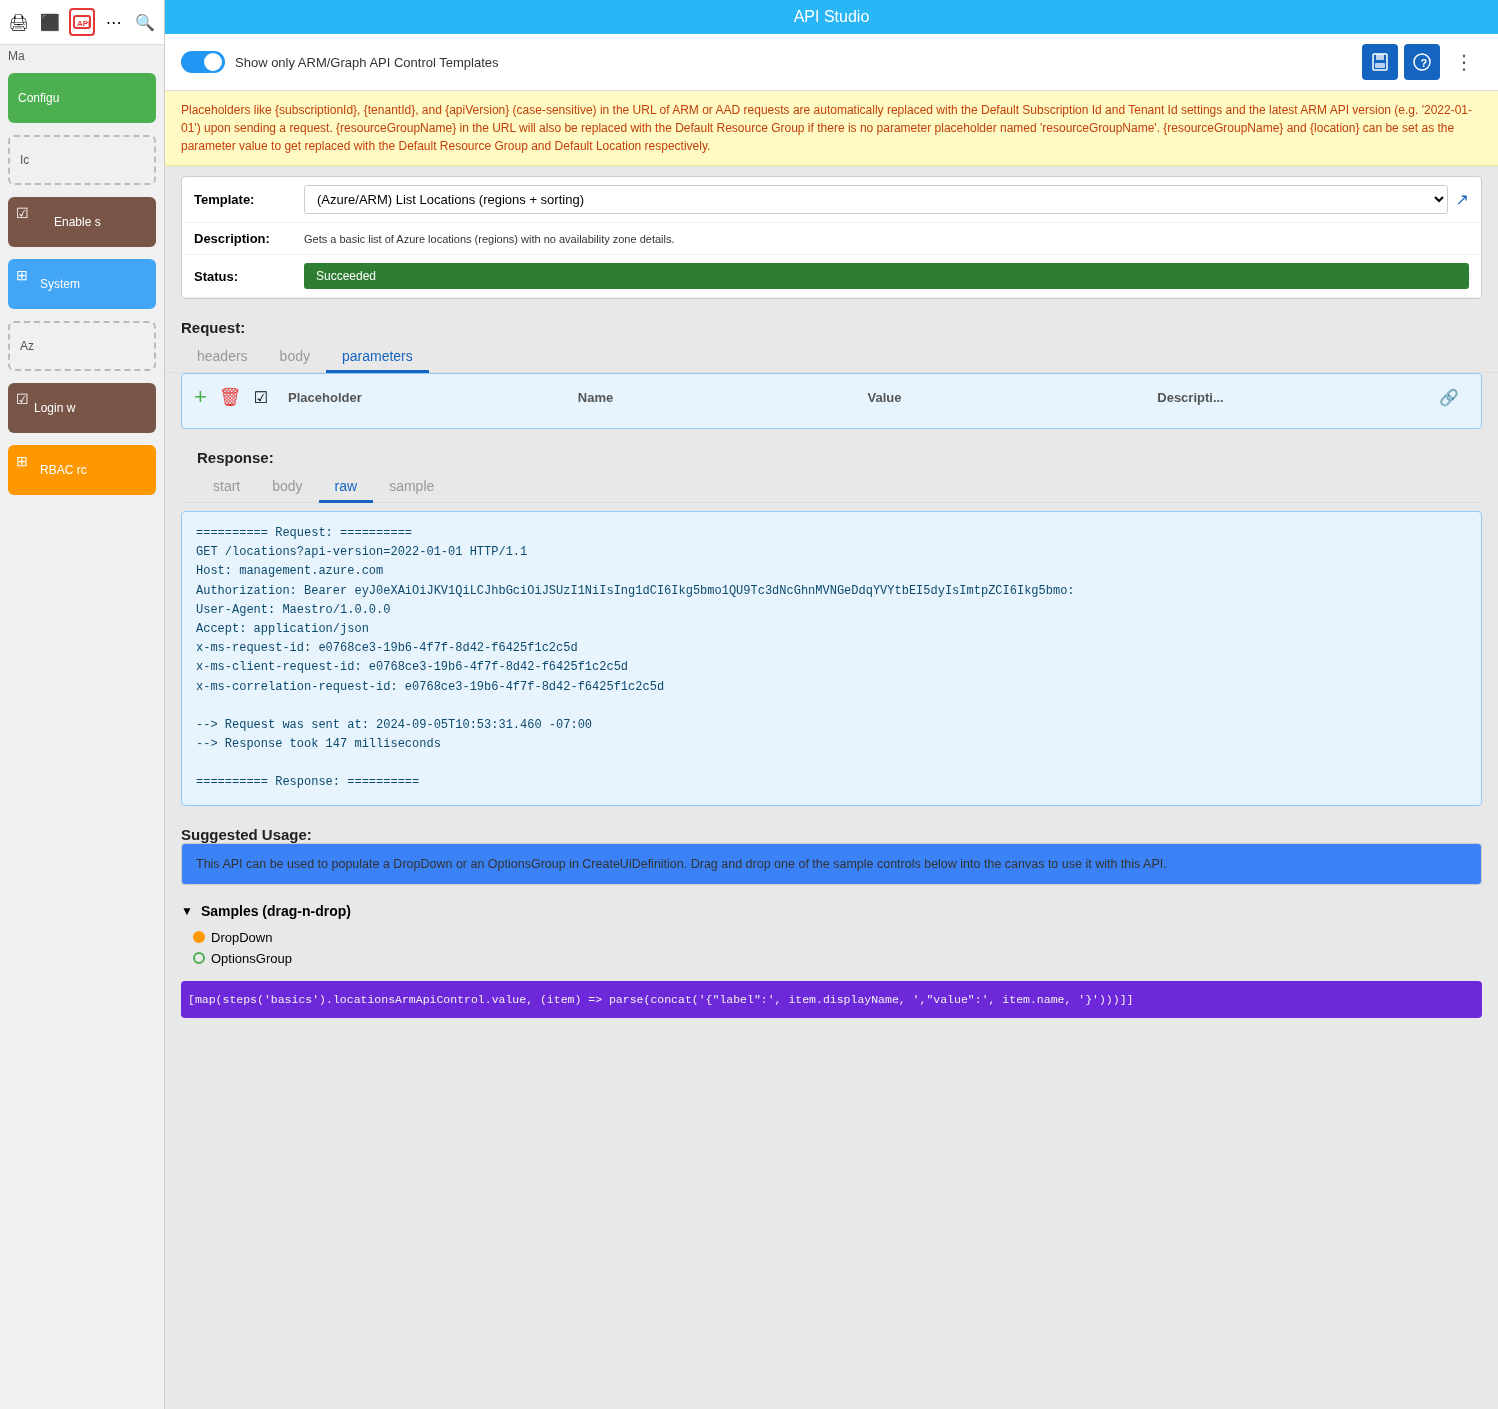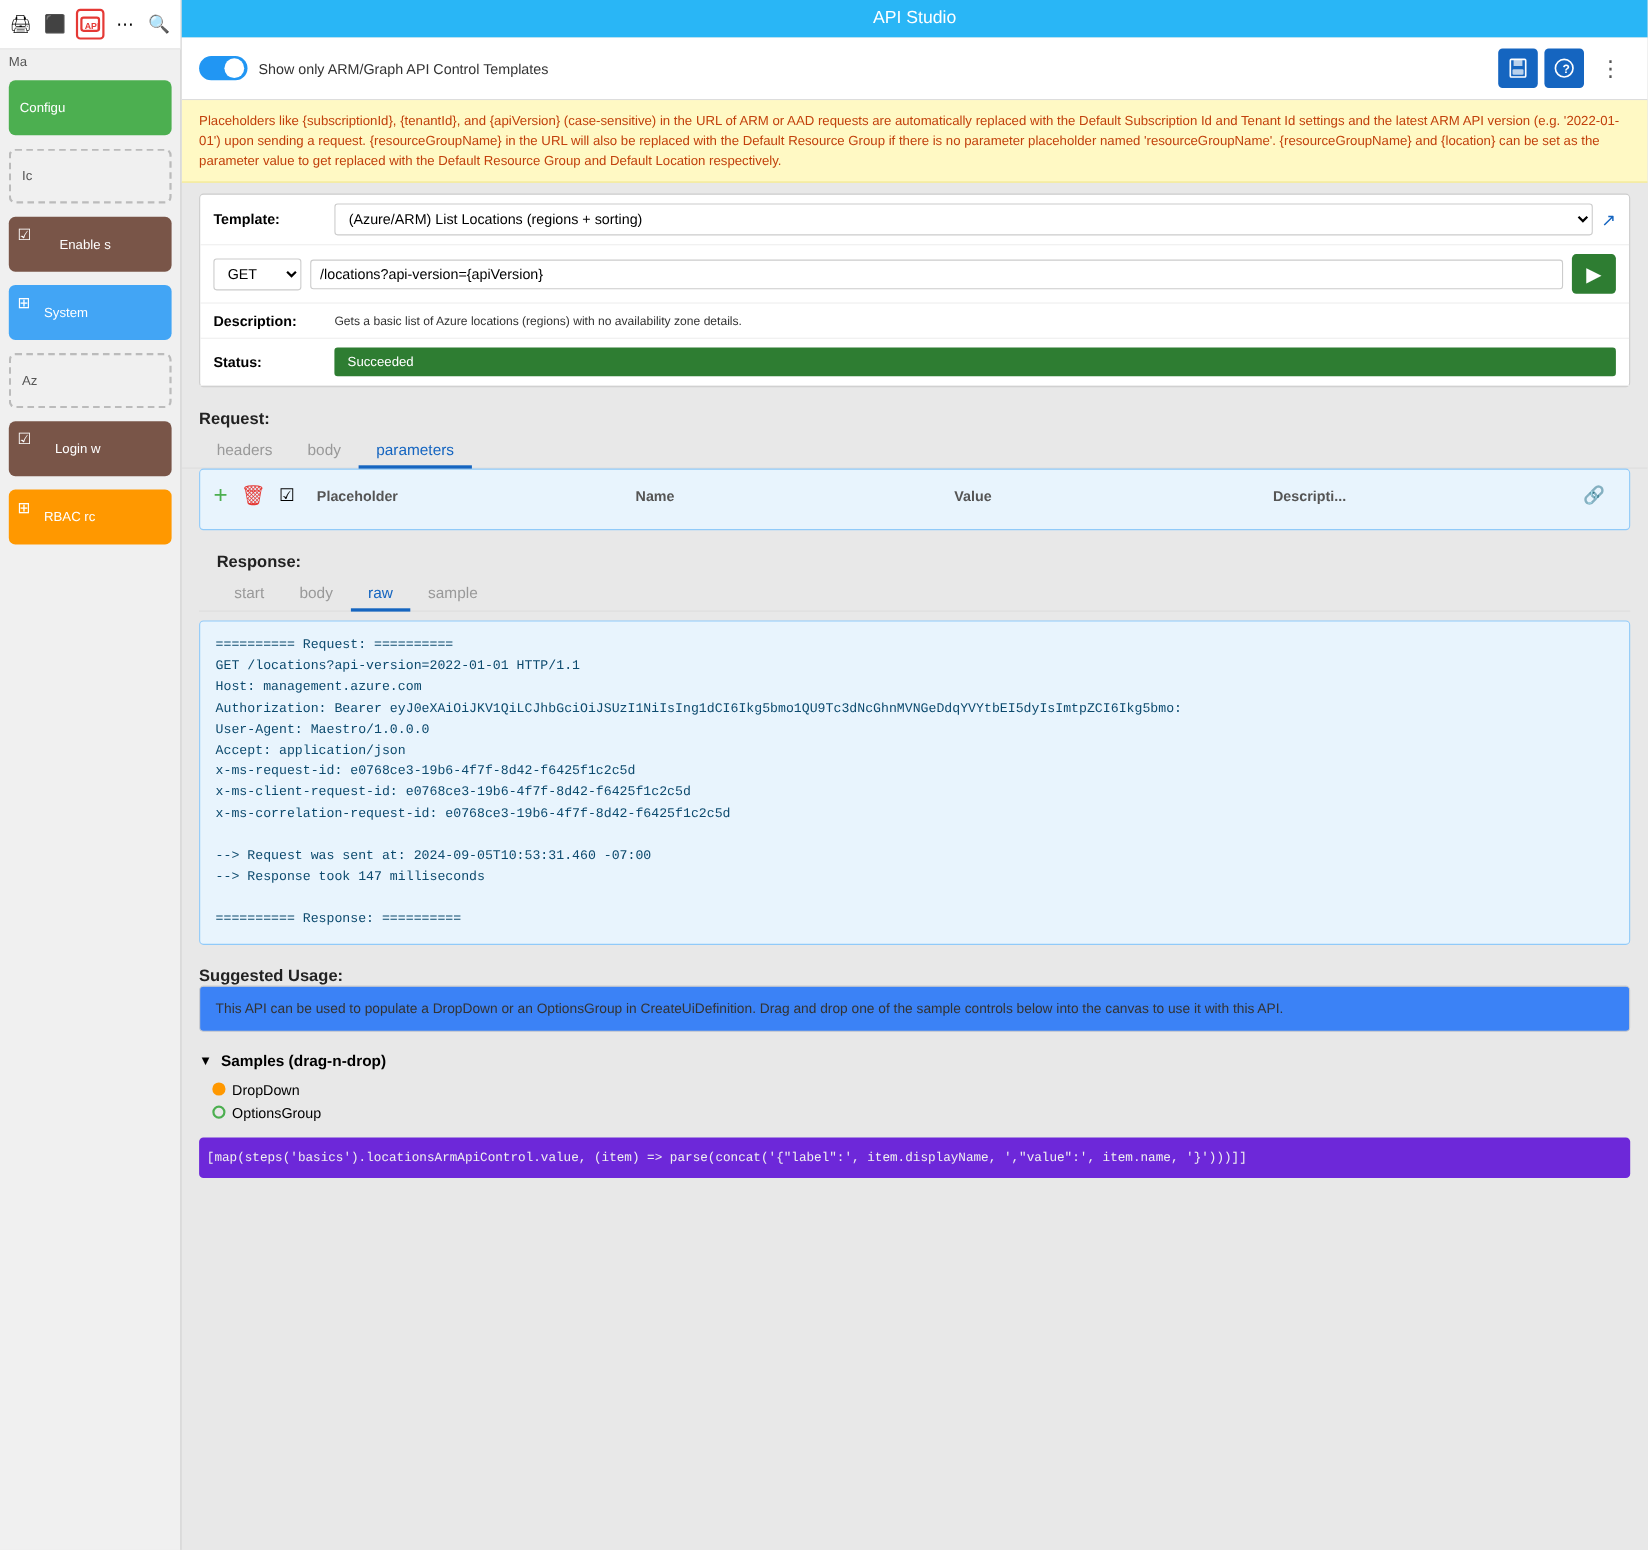--- a/index.html
+++ b/index.html
@@ -363,21 +363,21 @@
   </div>
   <div class="sidebar-card card-blue" style="position:relative;">
     <span style="position:absolute;left:8px;top:8px;font-size:14px;">⊞</span>
     <span style="margin-left:22px;">System</span>
   </div>
   <div class="sidebar-card card-outline">
     <span>Az</span>
   </div>
   <div class="sidebar-card card-brown" style="position:relative;">
     <span style="position:absolute;left:8px;top:8px;font-size:14px;">☑</span>
-    <span style="margin-left:32px;">Login w</span>
+    <span style="margin-left:16px;">Login w</span>
   </div>
   <div class="sidebar-card card-orange" style="position:relative;">
     <span style="position:absolute;left:8px;top:8px;font-size:14px;">⊞</span>
     <span style="margin-left:22px;">RBAC rc</span>
   </div>
 </div>
 
 <div class="main-content">
 
   <div class="header-bar">
@@ -416,27 +416,20 @@
     <div class="api-panel">
 
       <div class="api-row">
         <span class="api-label">Template:</span>
         <select class="api-select">
           <option>(Azure/ARM) List Locations (regions + sorting)</option>
         </select>
         <span class="api-ext-link">↗</span>
       </div>
 
-      <div class="api-row">
-        <select class="method-select">
-          <option>GET</option>
-        </select>
-        <input class="url-input" type="text" value="/locations?api-version={apiVersion}" style="">
-        <button class="run-btn">▶</button>
-      </div>
 
       <div class="api-row">
         <span class="api-label">Description:</span>
         <span class="description-text">Gets a basic list of Azure locations (regions) with no availability zone details.</span>
       </div>
 
       <div class="api-row">
         <span class="api-label">Status:</span>
         <div class="status-bar" style="flex:1;">Succeeded</div>
       </div>

